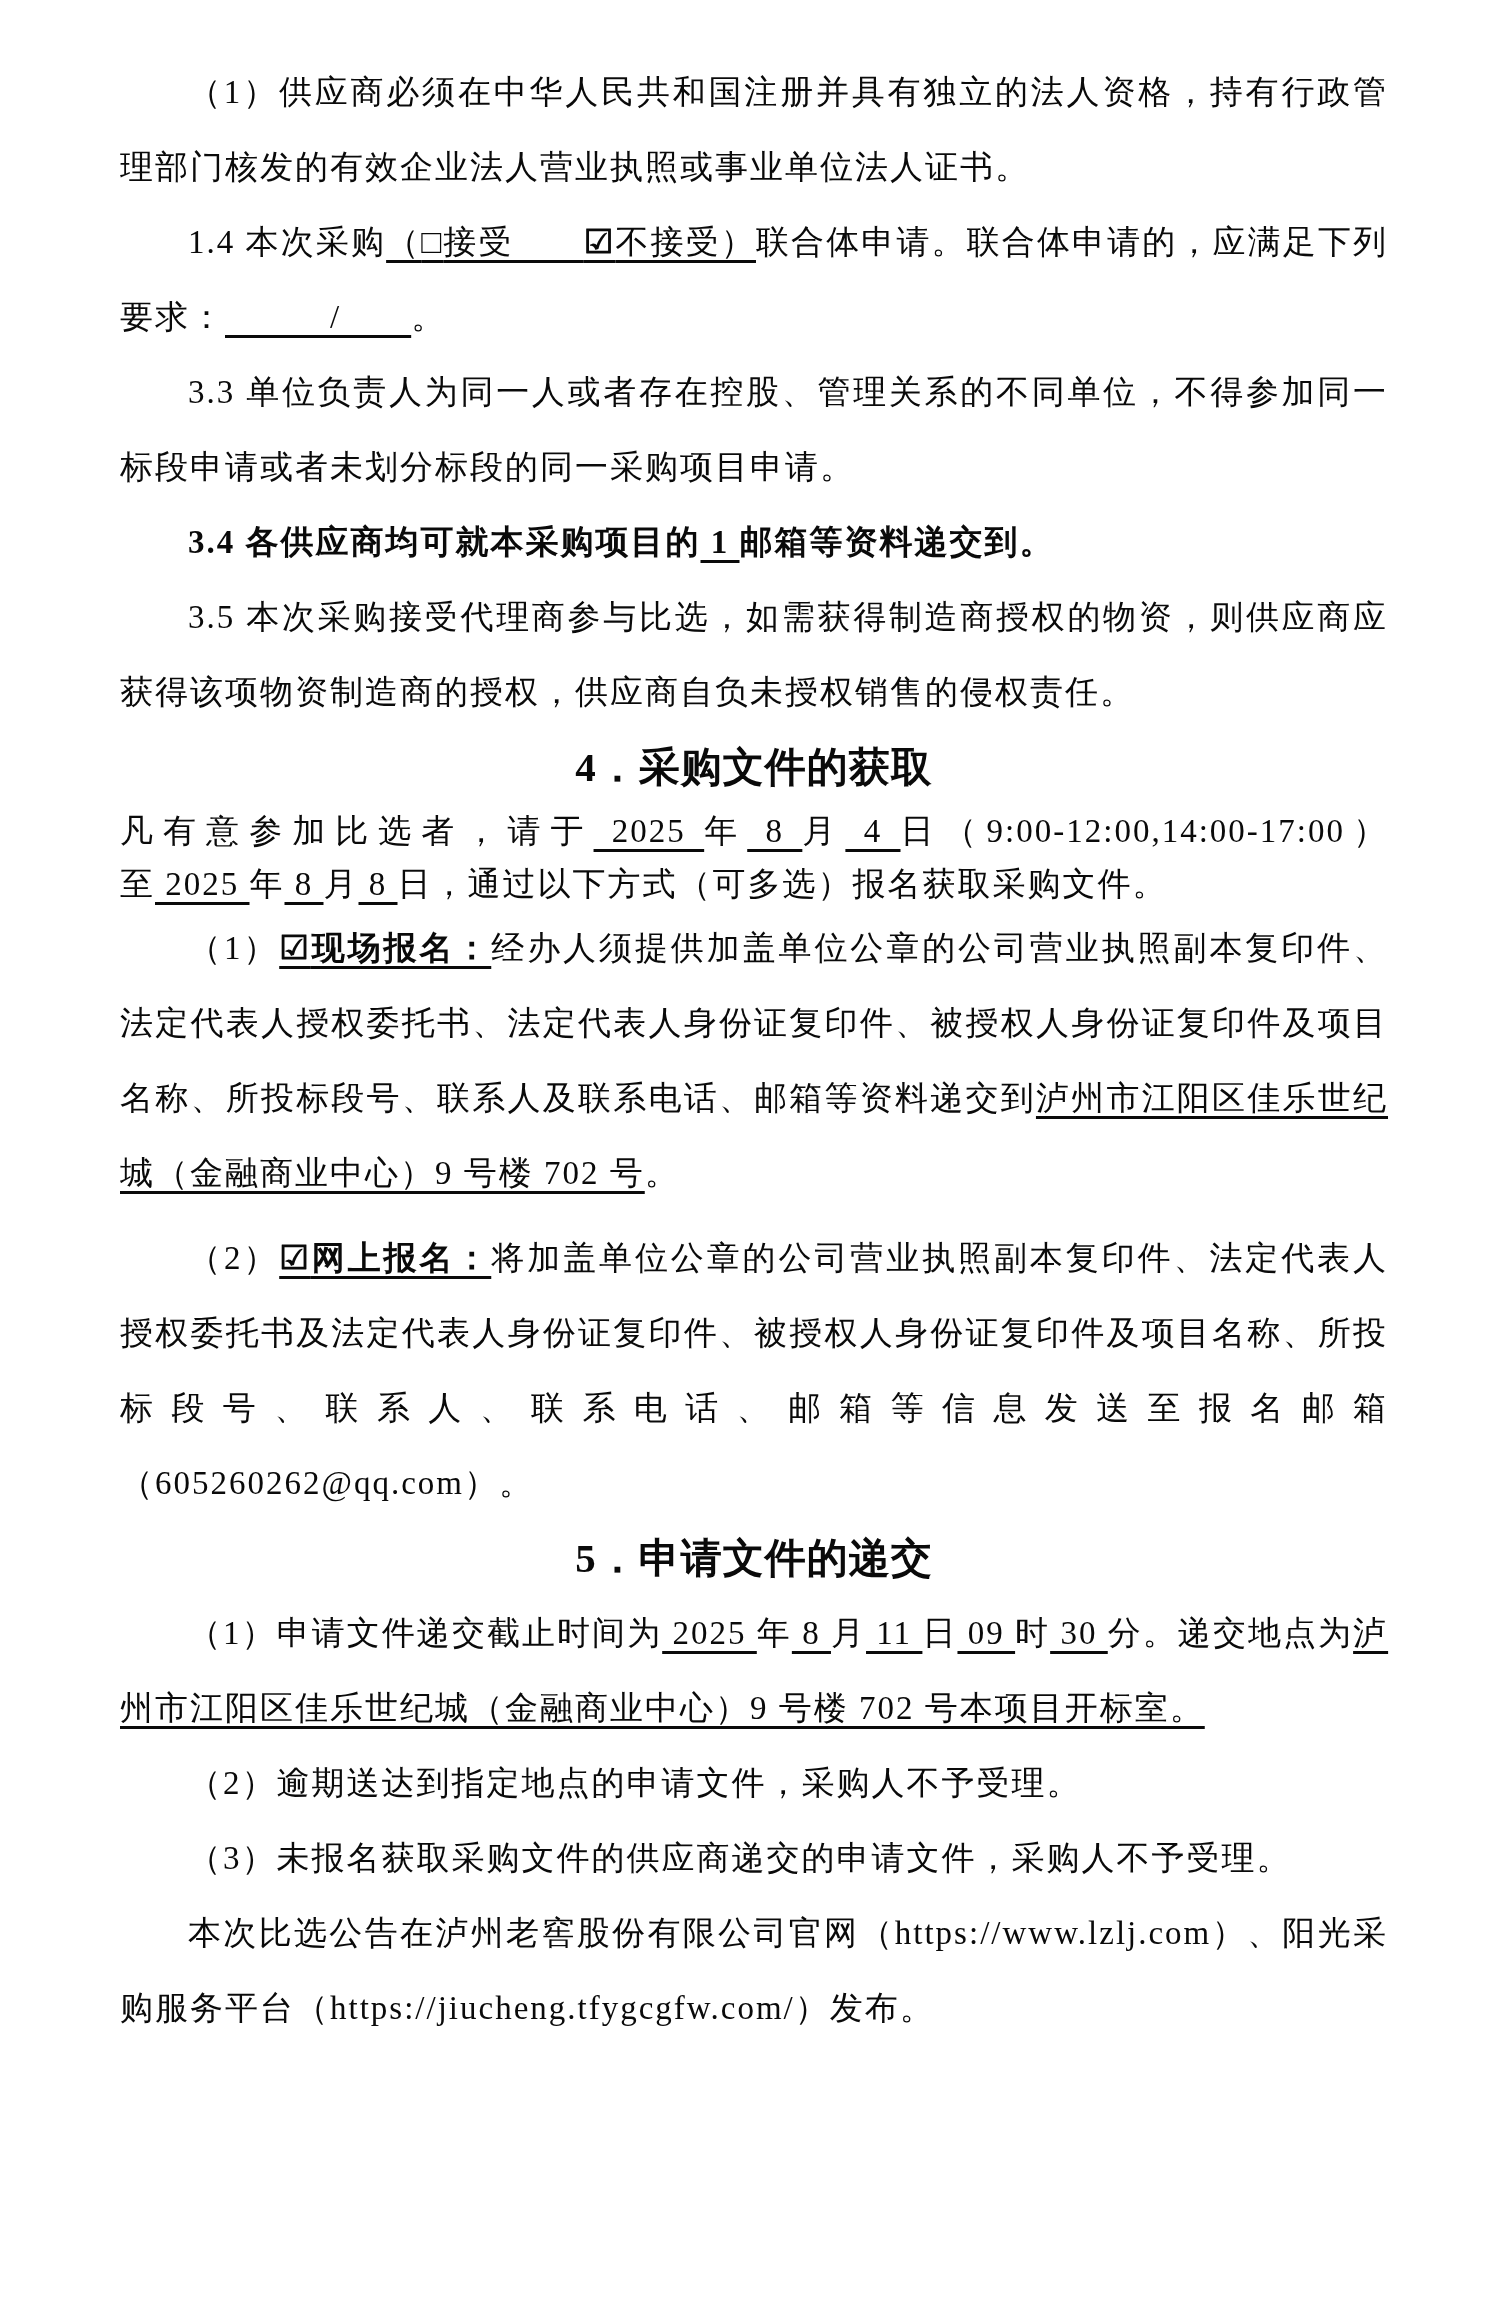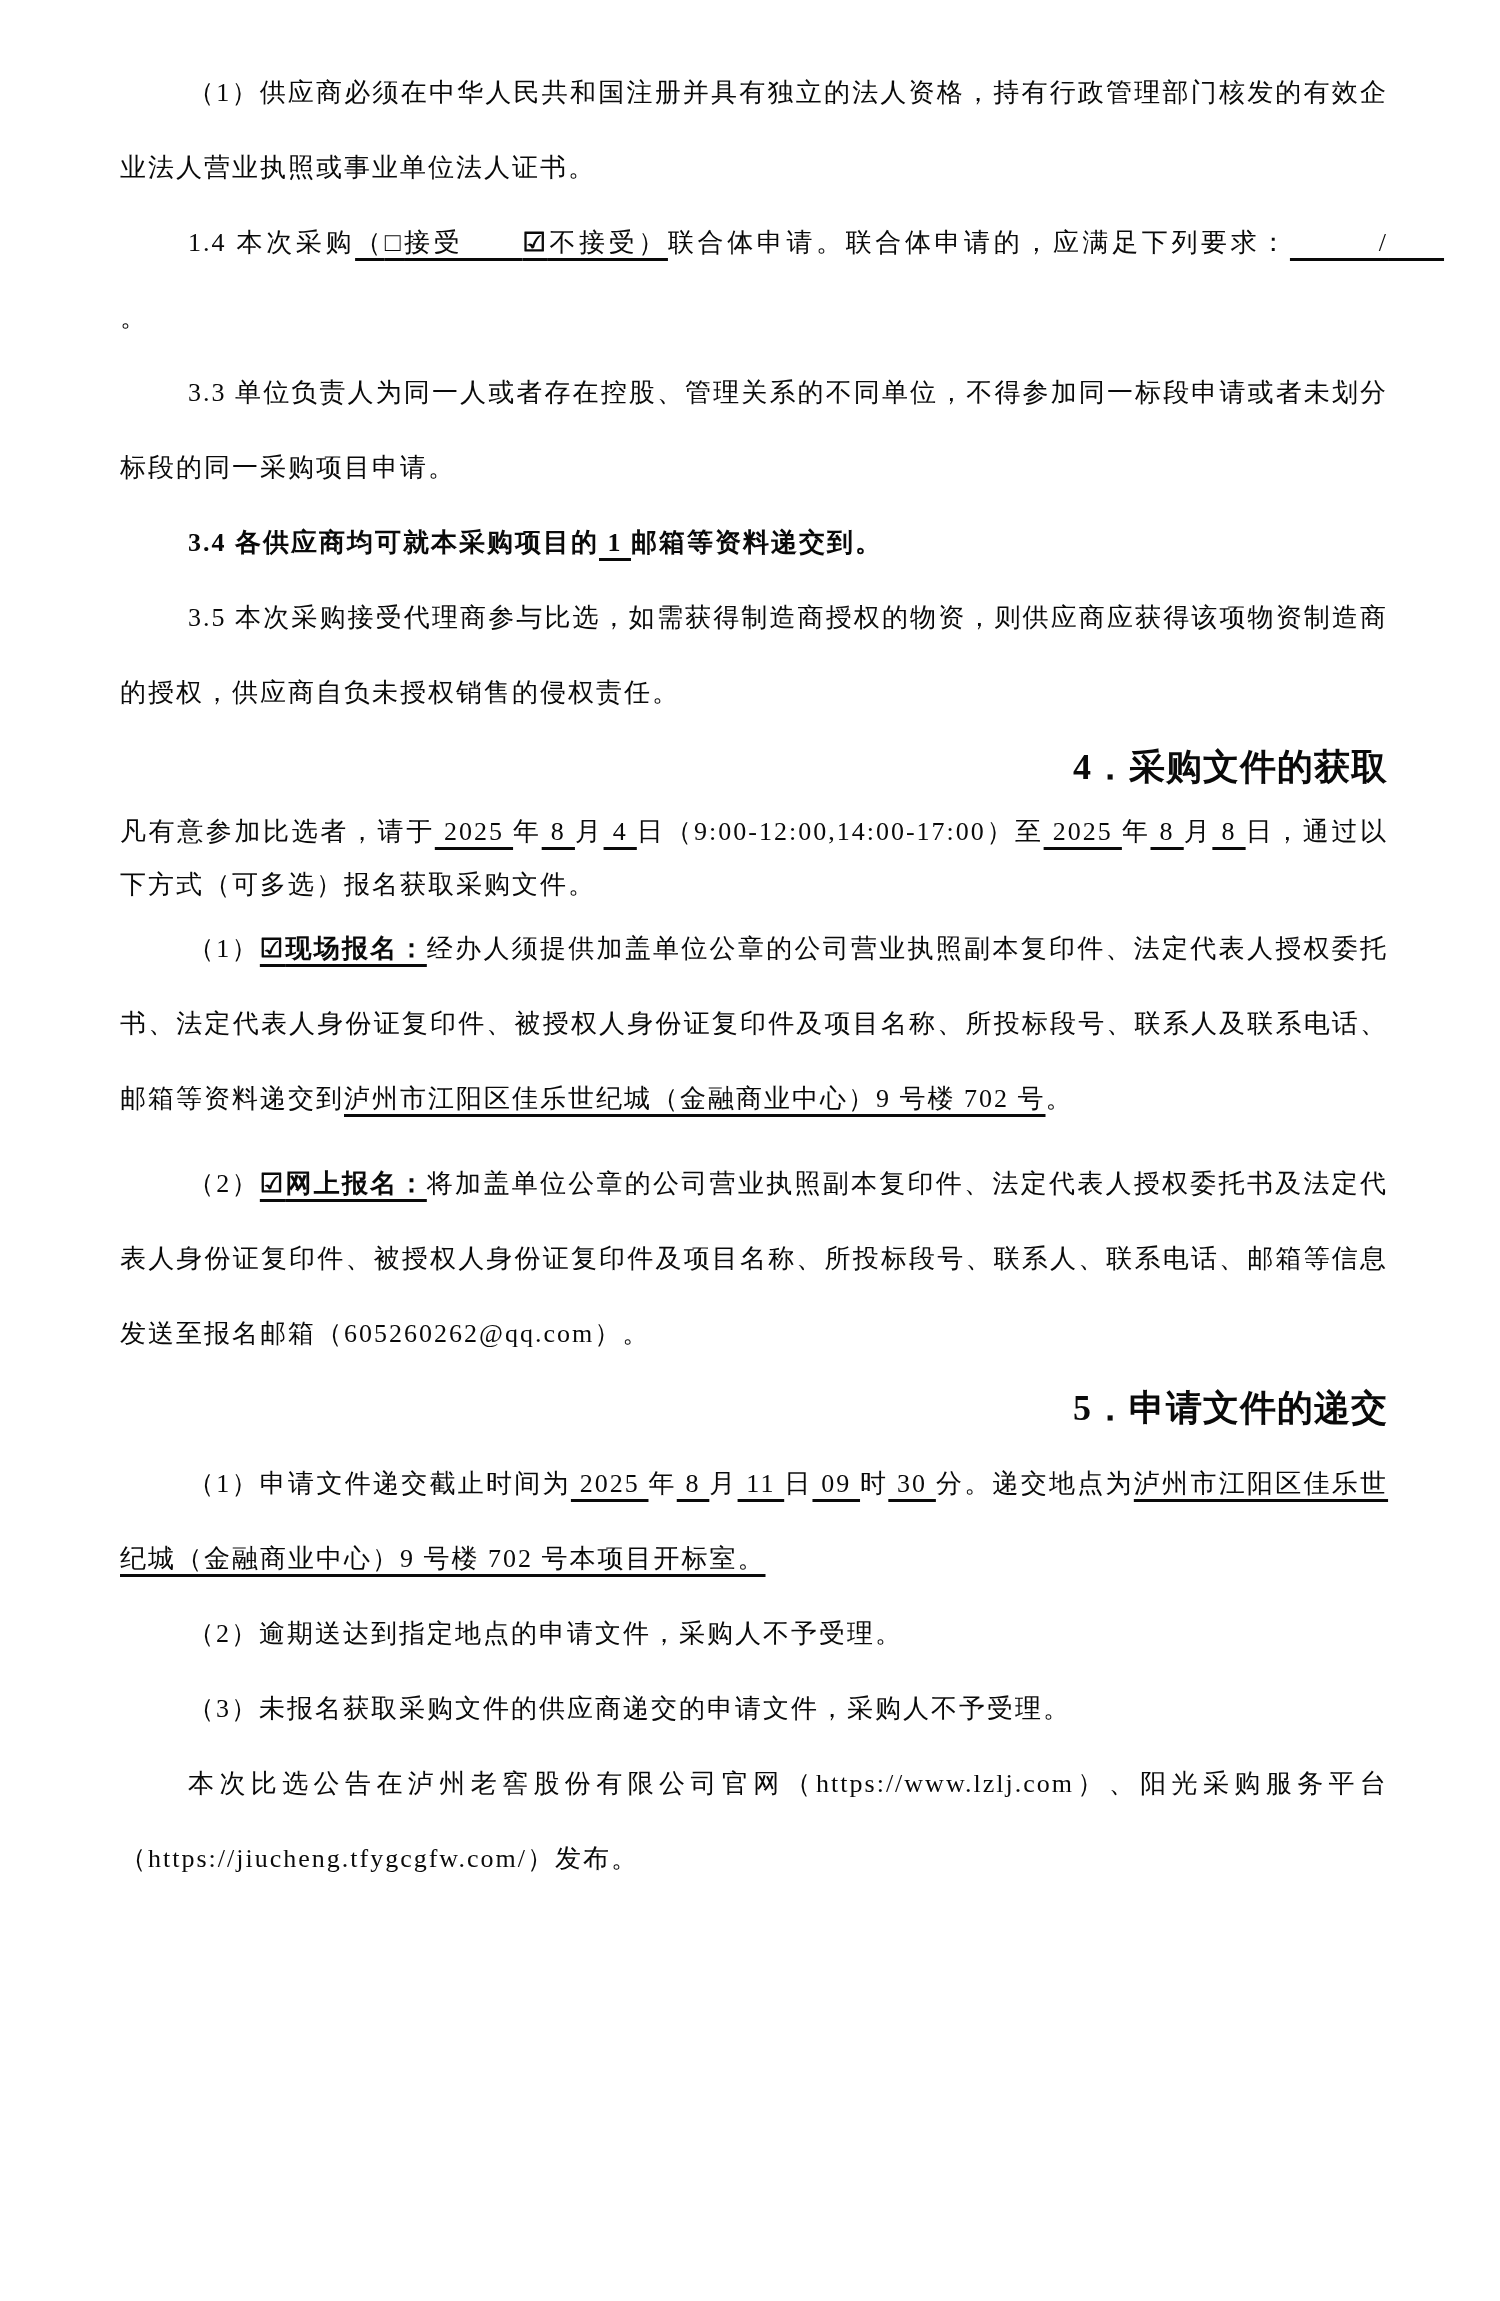--- a/index.html
+++ b/index.html
@@ -16,32 +16,32 @@
   }
   .doc {
     box-sizing: border-box;
     width: 1500px;
     padding: 55px 112px 0 120px;
     font-family: "Liberation Serif", "DejaVu Serif", serif;
     color: #0a0a0a;
   }
   .para {
     margin: 0;
-    font-size: 26px;
+    font-size: 33px;
     line-height: 75px;
     text-align: justify;
     letter-spacing: 2px;
     word-break: break-word;
   }
   .para.tight { line-height: 53px; }
   .para.indent { text-indent: 68px; }
   .para.heading {
     font-weight: bold;
-    font-size: 36px;
-    text-align: right;
+    font-size: 41px;
+    text-align: center;
     letter-spacing: 1px;
   }
   .u {
     text-decoration: underline;
     text-decoration-thickness: 3px;
     text-underline-offset: 7px;
     text-decoration-color: #0a0a0a;
   }
   .b { font-weight: bold; }
 </style>

